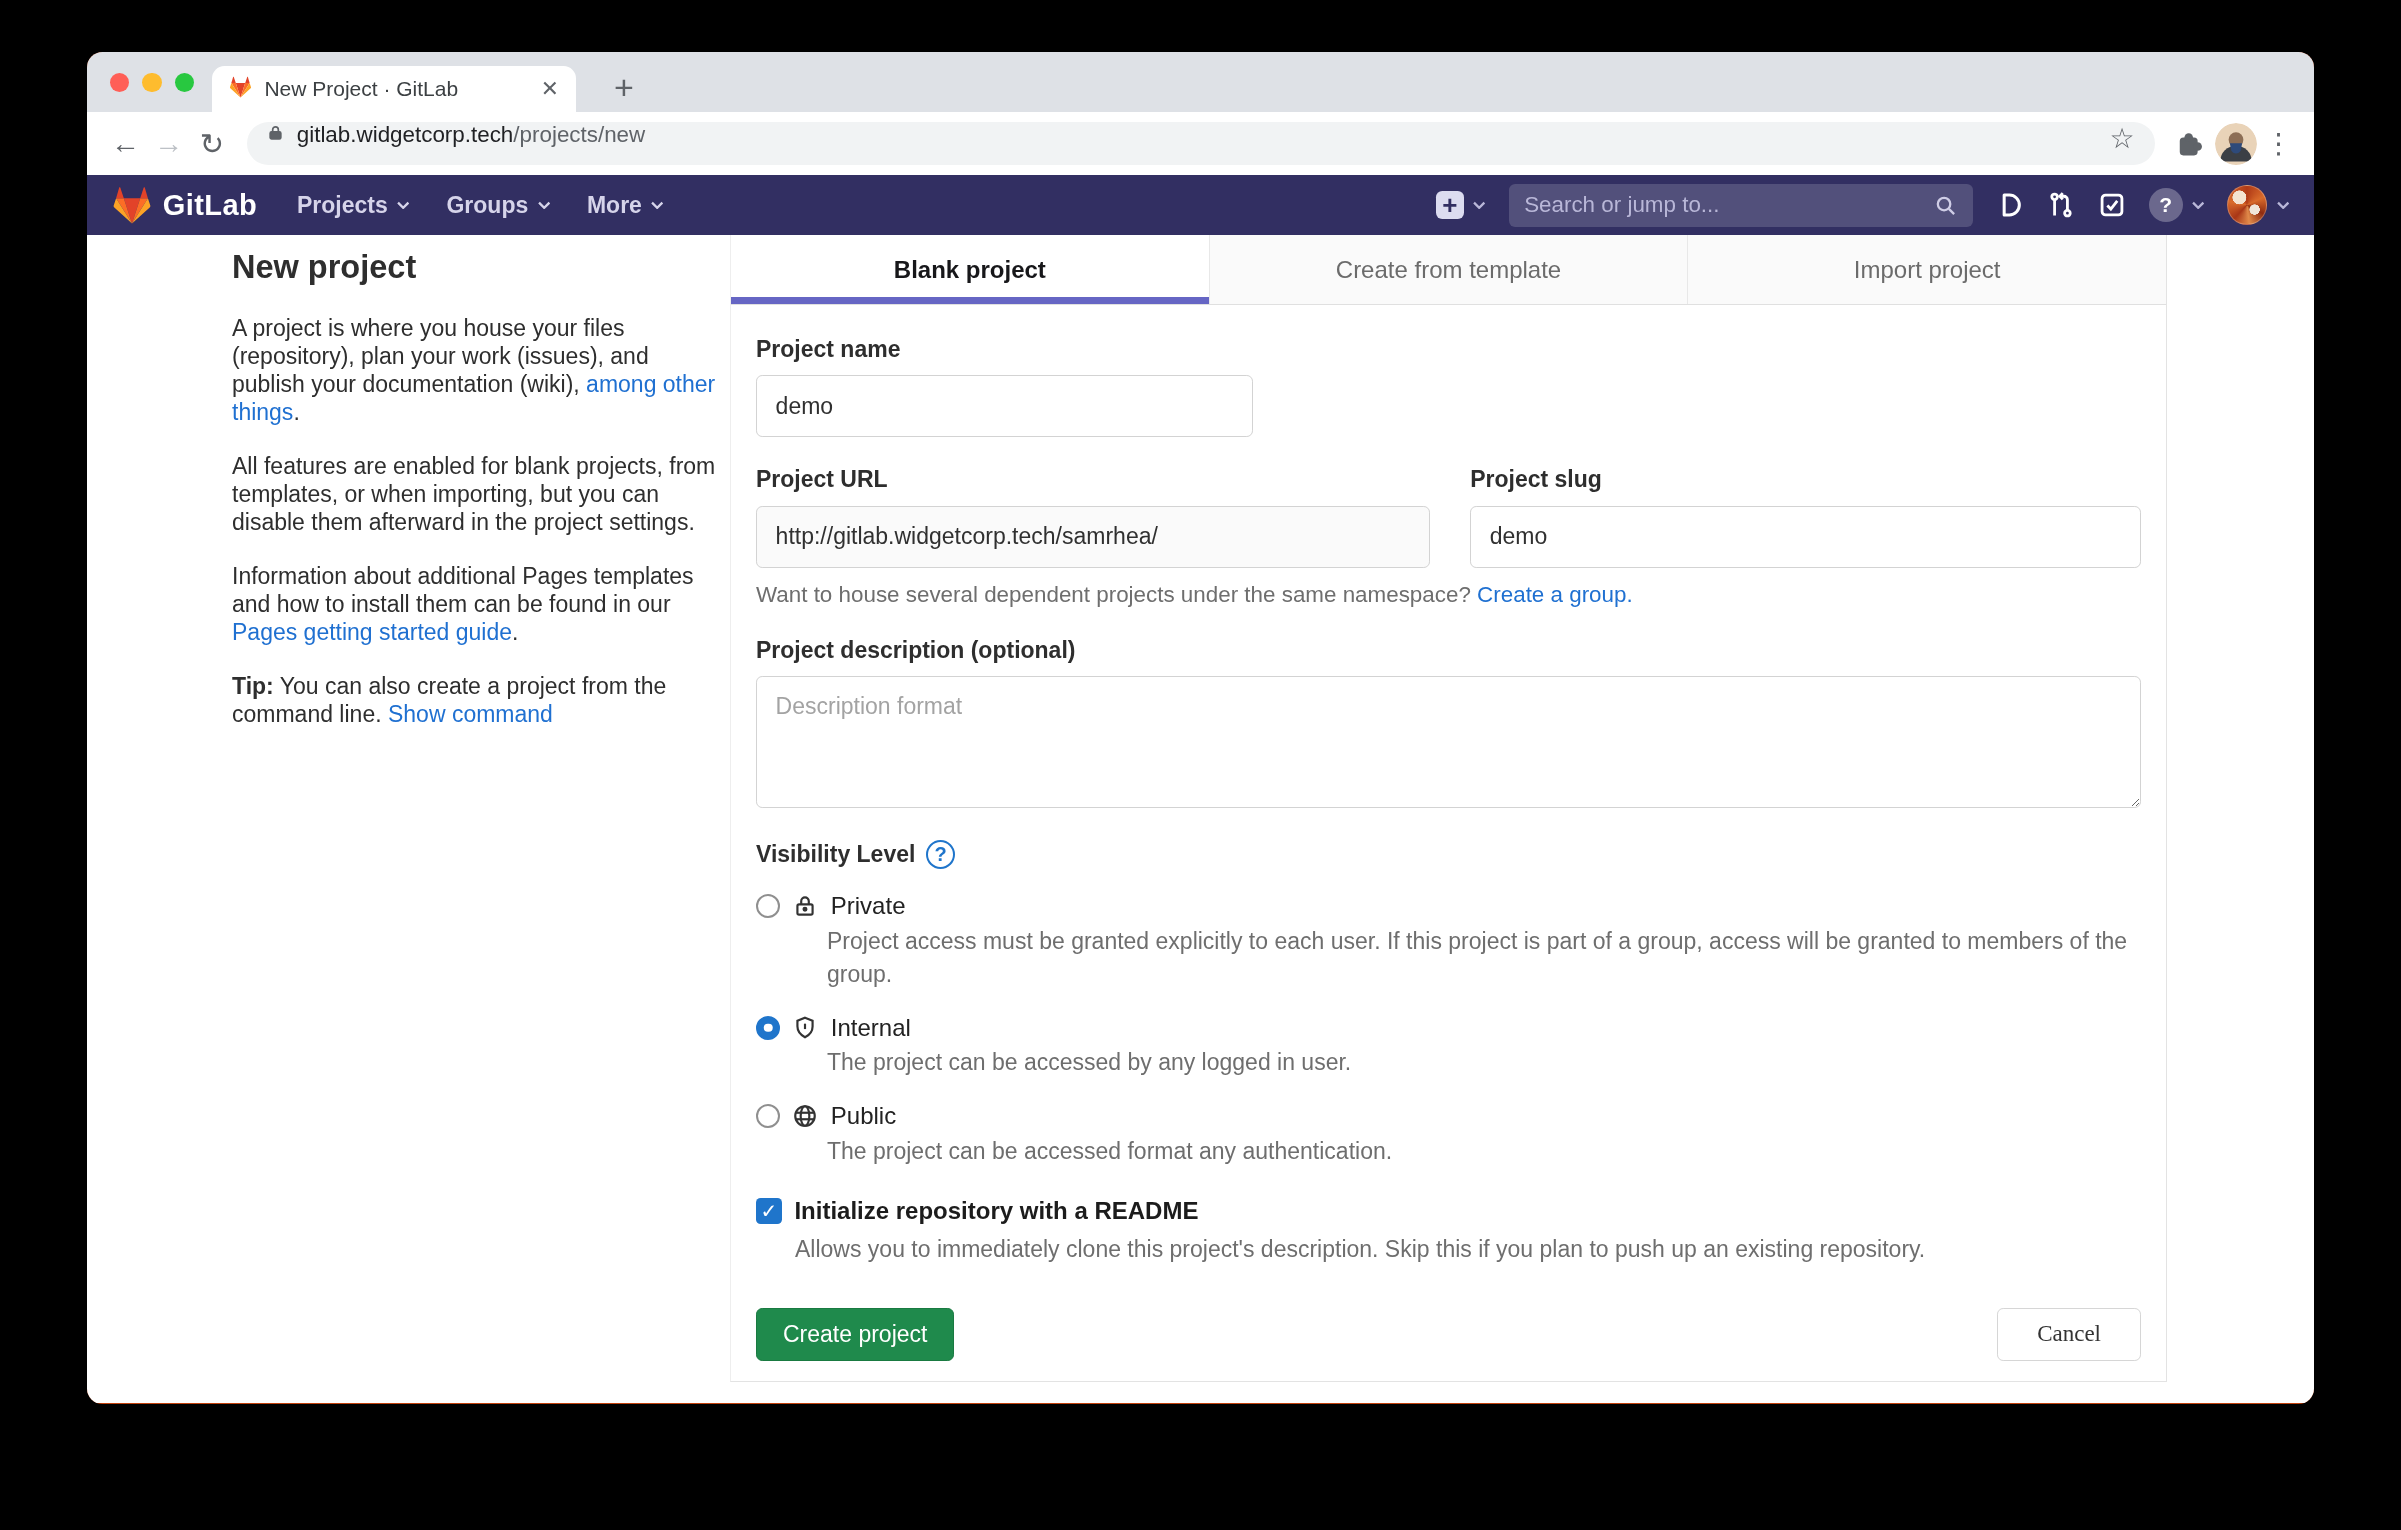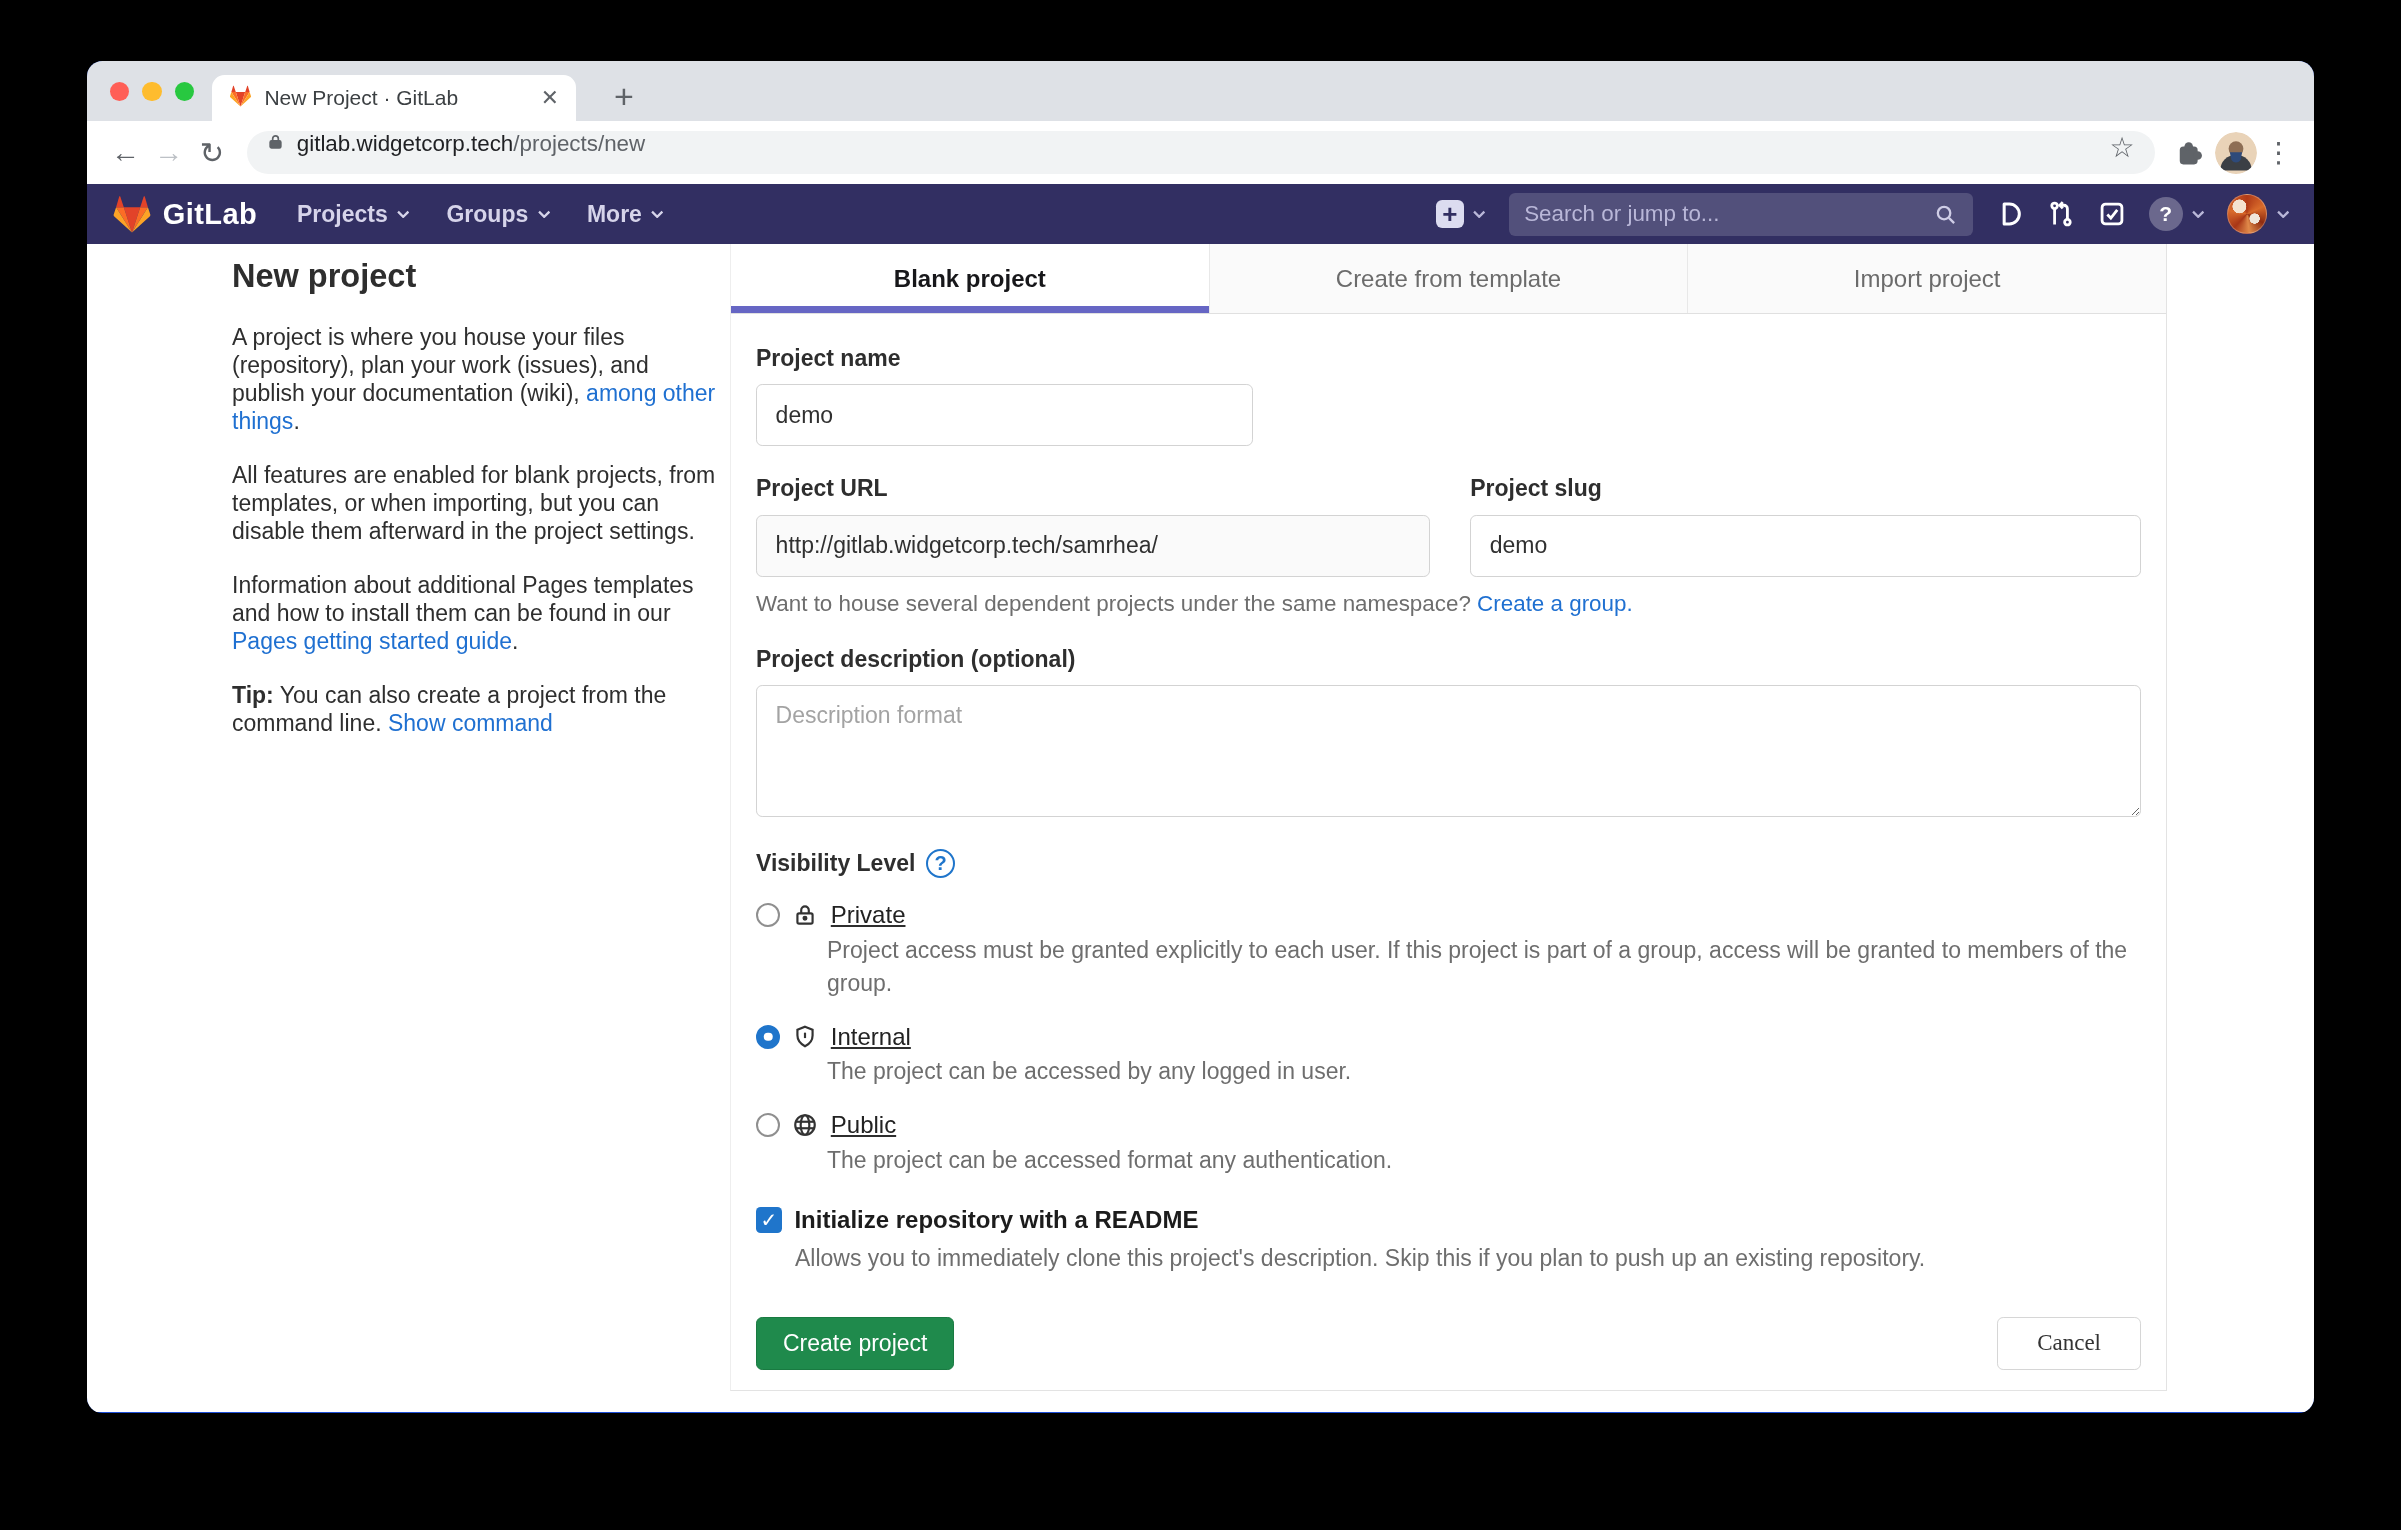--- a/index.html
+++ b/index.html
@@ -1,20 +1,20 @@
 <!DOCTYPE html>
 <html style="font-size:12.4px"><head>
 <meta charset="utf-8">
 <style>
   * { margin:0; padding:0; box-sizing:border-box; }
   html,body { width:2401px; height:1530px; background:#000; overflow:hidden;
               font-family:"Liberation Sans", sans-serif; }
 
-  .window { position:absolute; left:87px; top:61px; width:2227px; height:1352px;
-            border-radius:15.5px; overflow:hidden; background:#1d4ed8; }
+  .window { position:absolute; left:87px; top:52px; width:2227px; height:1352px;
+            border-radius:15.5px; overflow:hidden; background:#c2410c; }
 
   
   .titlebar { height:60px; background:#dee1e6; position:relative; }
   .traffic { position:absolute; top:21px; left:23px; display:flex; gap:13px; }
   .light { width:19.3px; height:19.3px; border-radius:50%; }
   .light.red{background:#ff5f57}.light.yellow{background:#febc2e}.light.green{background:#28c840}
   .tab { position:absolute; left:125px; bottom:0; width:364px; height:46px;
          background:#fff; border-radius:12.4px 12.4px 0 0; display:flex; align-items:center;
          padding:0 17px; gap:12.4px; }
   .tab-title { font-size:21px; color:#3c4043; flex:1; white-space:nowrap; overflow:hidden; }
@@ -87,21 +87,21 @@
   .section { margin-top:29px; }
   textarea.desc { width:100%; height:132px; border:1.5px solid #d3d3d3; border-radius:6.2px;
                   font-size:23px; font-family:inherit; color:#303030; padding:15.5px 18.6px;
                   resize:vertical; }
   textarea.desc::placeholder { color:#a3a3a3; }
 
   .vis-head { display:flex; align-items:center; gap:10.8px; }
   .qmark { width:29px; height:29px; border:2.3px solid #1f75cb; border-radius:50%; color:#1f75cb;
            font-size:20px; font-weight:700; display:inline-flex; align-items:center; justify-content:center; }
   .option { margin-top:23px; }
-  .option-head { display:flex; align-items:center; gap:12.4px;text-decoration:underline; }
+  .option-head { display:flex; align-items:center; gap:12.4px; }
   .radio { width:24px; height:24px; border-radius:50%; border:2.3px solid #8f8f8f; background:#fff; flex:0 0 auto; }
   .radio.checked { border-color:#1f75cb; background:#1f75cb; position:relative; }
   .radio.checked::after { content:""; position:absolute; left:50%; top:50%; width:8.5px; height:8.5px;
                           transform:translate(-50%,-50%); border-radius:50%; background:#fff; }
   .vis-ic { display:flex; }
   .option-label { font-size:24px; color:#222; }
   .option-desc { font-size:23px; line-height:33px; color:#6e6e6e; margin-left:71px; margin-top:4.6px; }
 
   .chk-row { display:flex; align-items:center; gap:12.4px; }
   .checkbox { width:26px; height:26px; border-radius:4.6px; background:#1f75cb; color:#fff;

